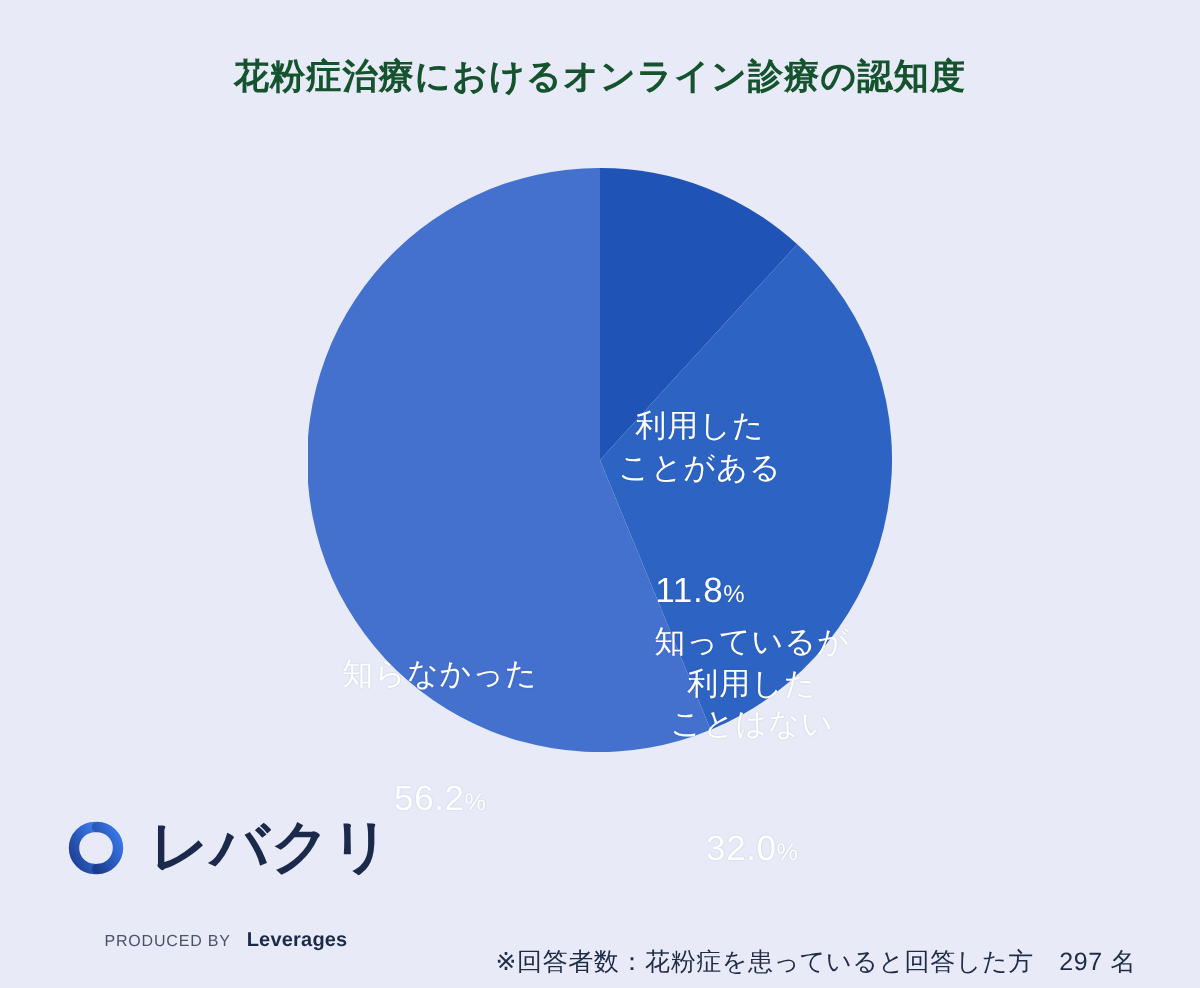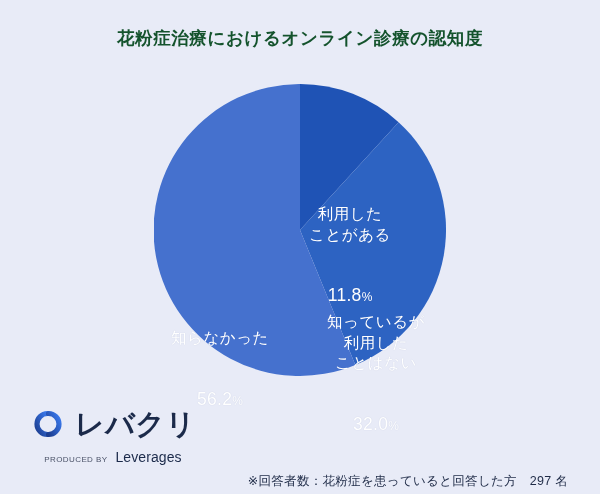--- a/index.html
+++ b/index.html
@@ -135,24 +135,25 @@
     align-items: baseline;
     justify-content: center;
     width: 166px;
   }
   .logo-sub .sub-lead {
     font-size: 8px;
     letter-spacing: 0.4px;
     color: #4a5268;
   }
   .logo-sub .sub-brand {
-    font-size: 14px;
-    font-weight: normal;
+    font-size: 10px;
+    font-weight: bold;
     color: #1b2a4a;
     letter-spacing: 0.1px;
+    margin-top: 16px;
   }
 
   .note {
     position: absolute;
     right: 24px;
     top: 44px;
     font-size: 12.5px;
     color: #1f2b47;
     letter-spacing: 0.3px;
     white-space: nowrap;

